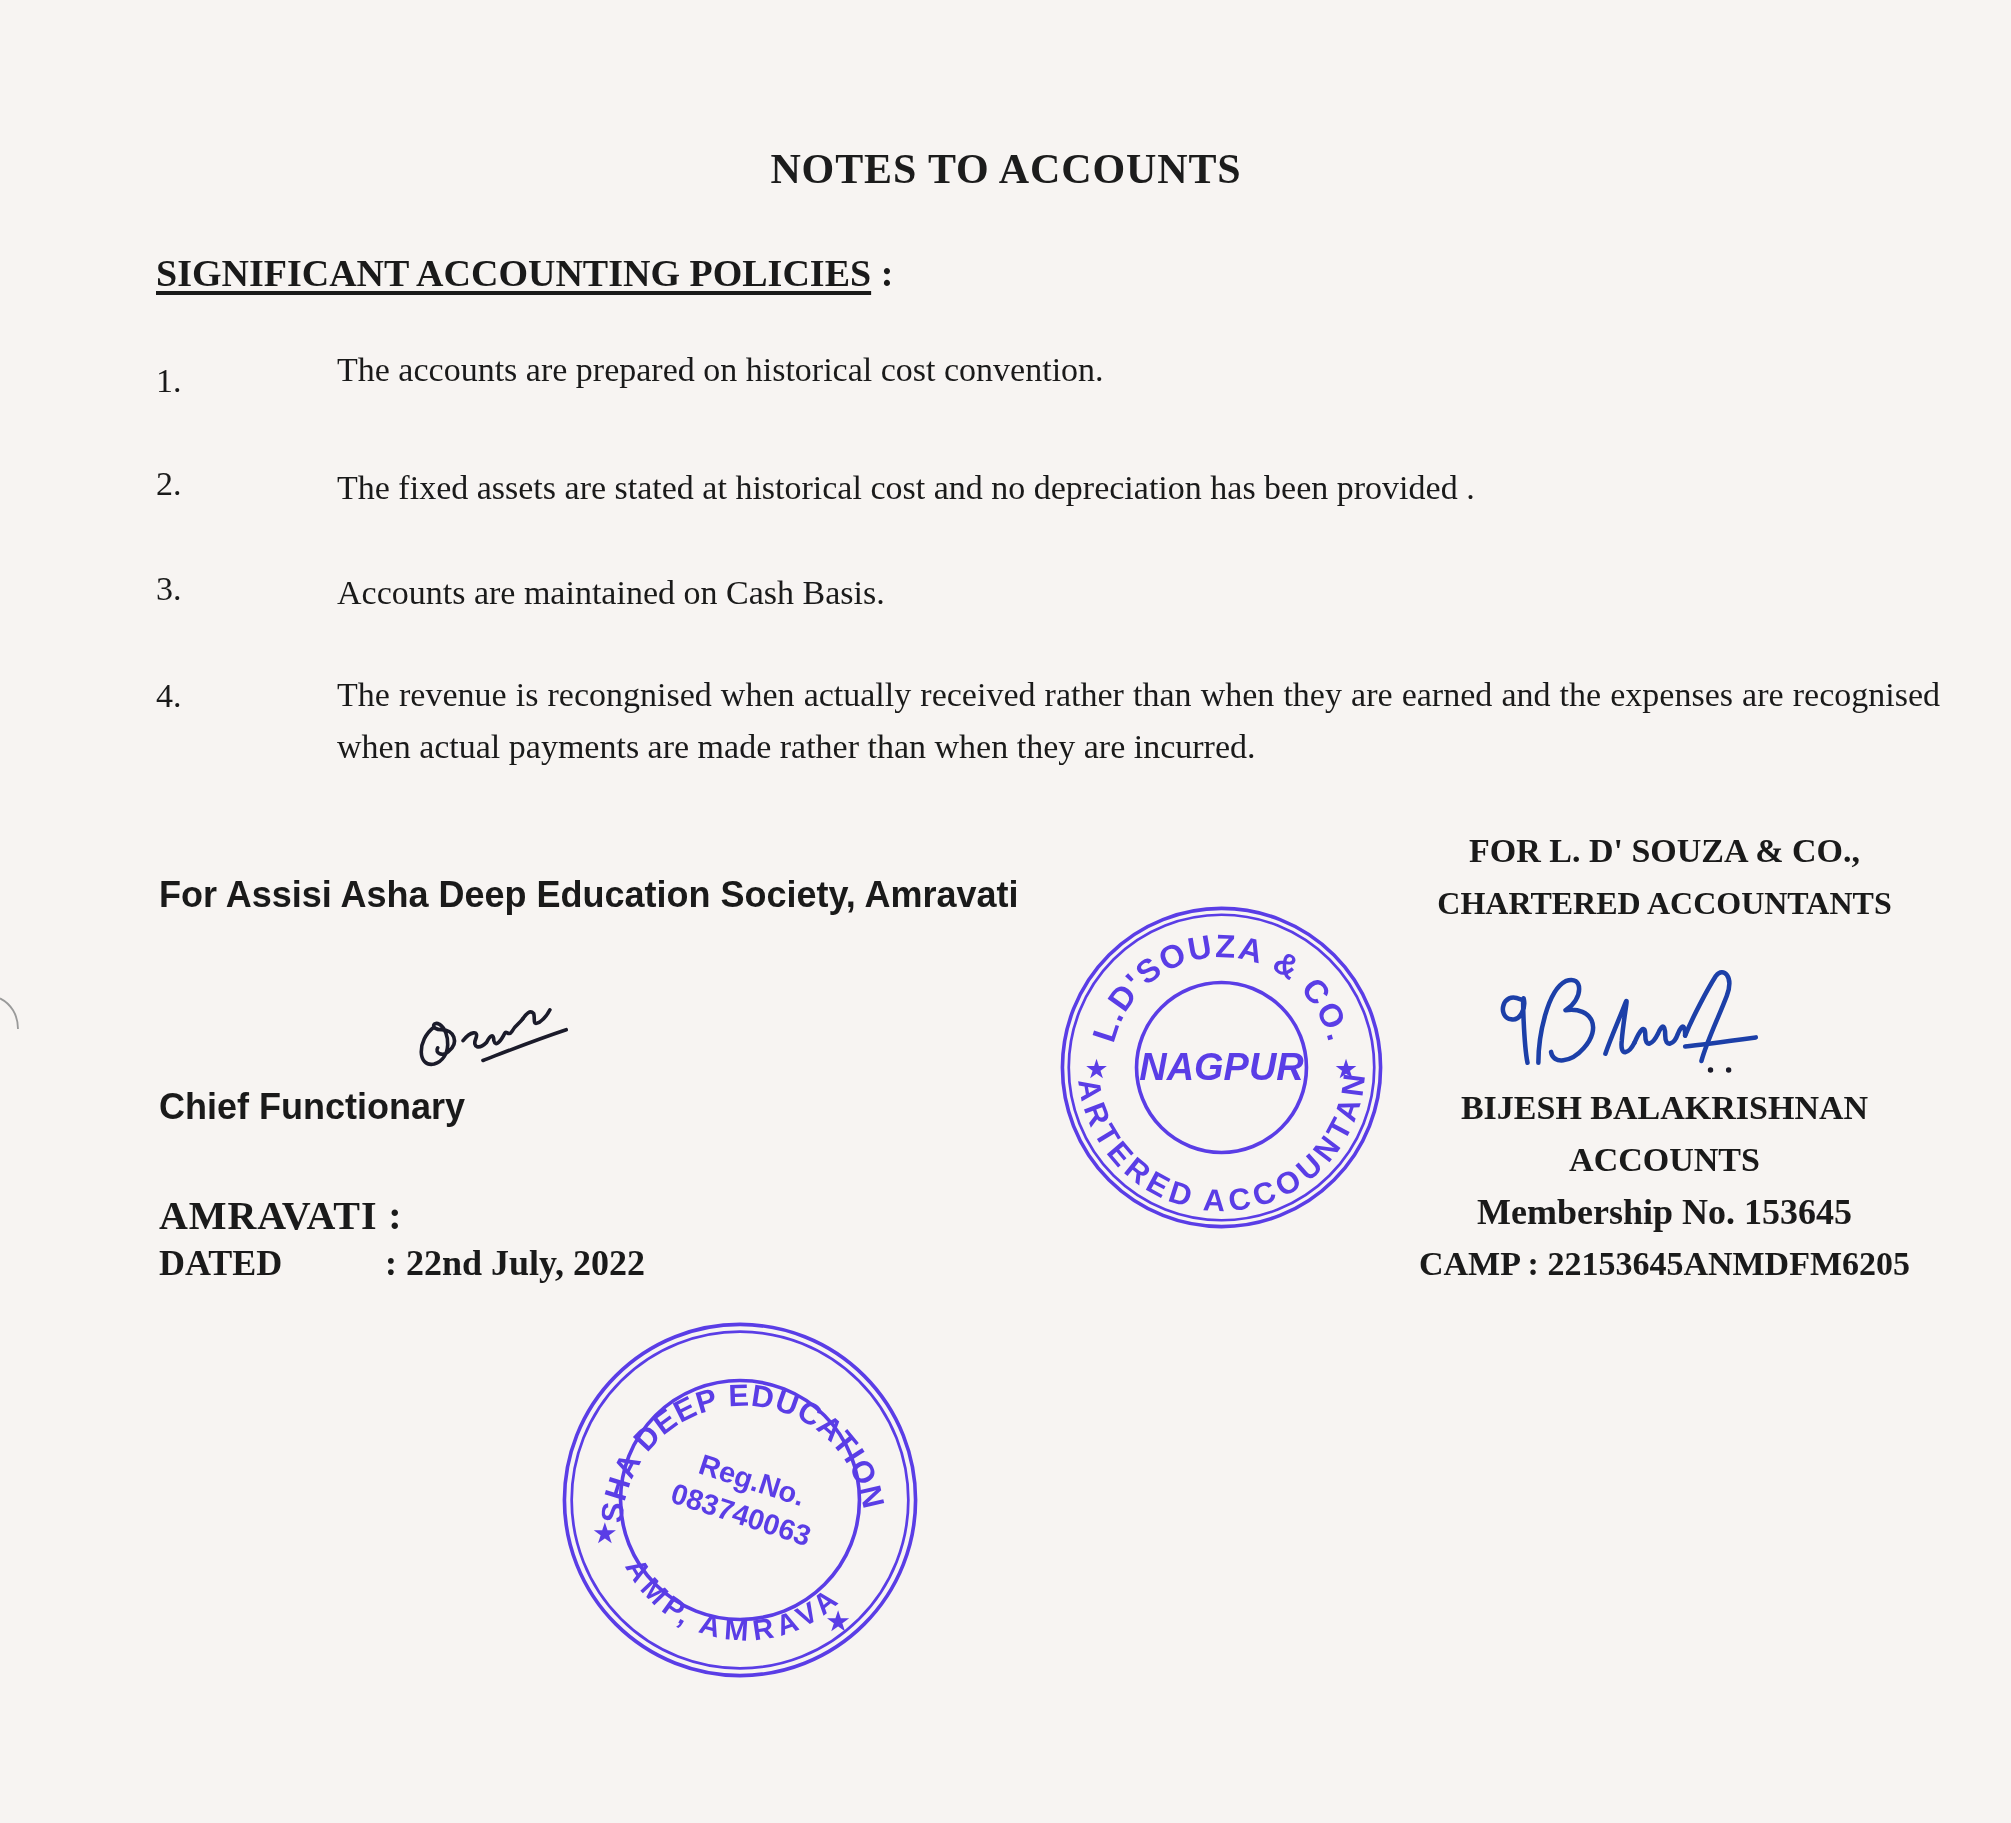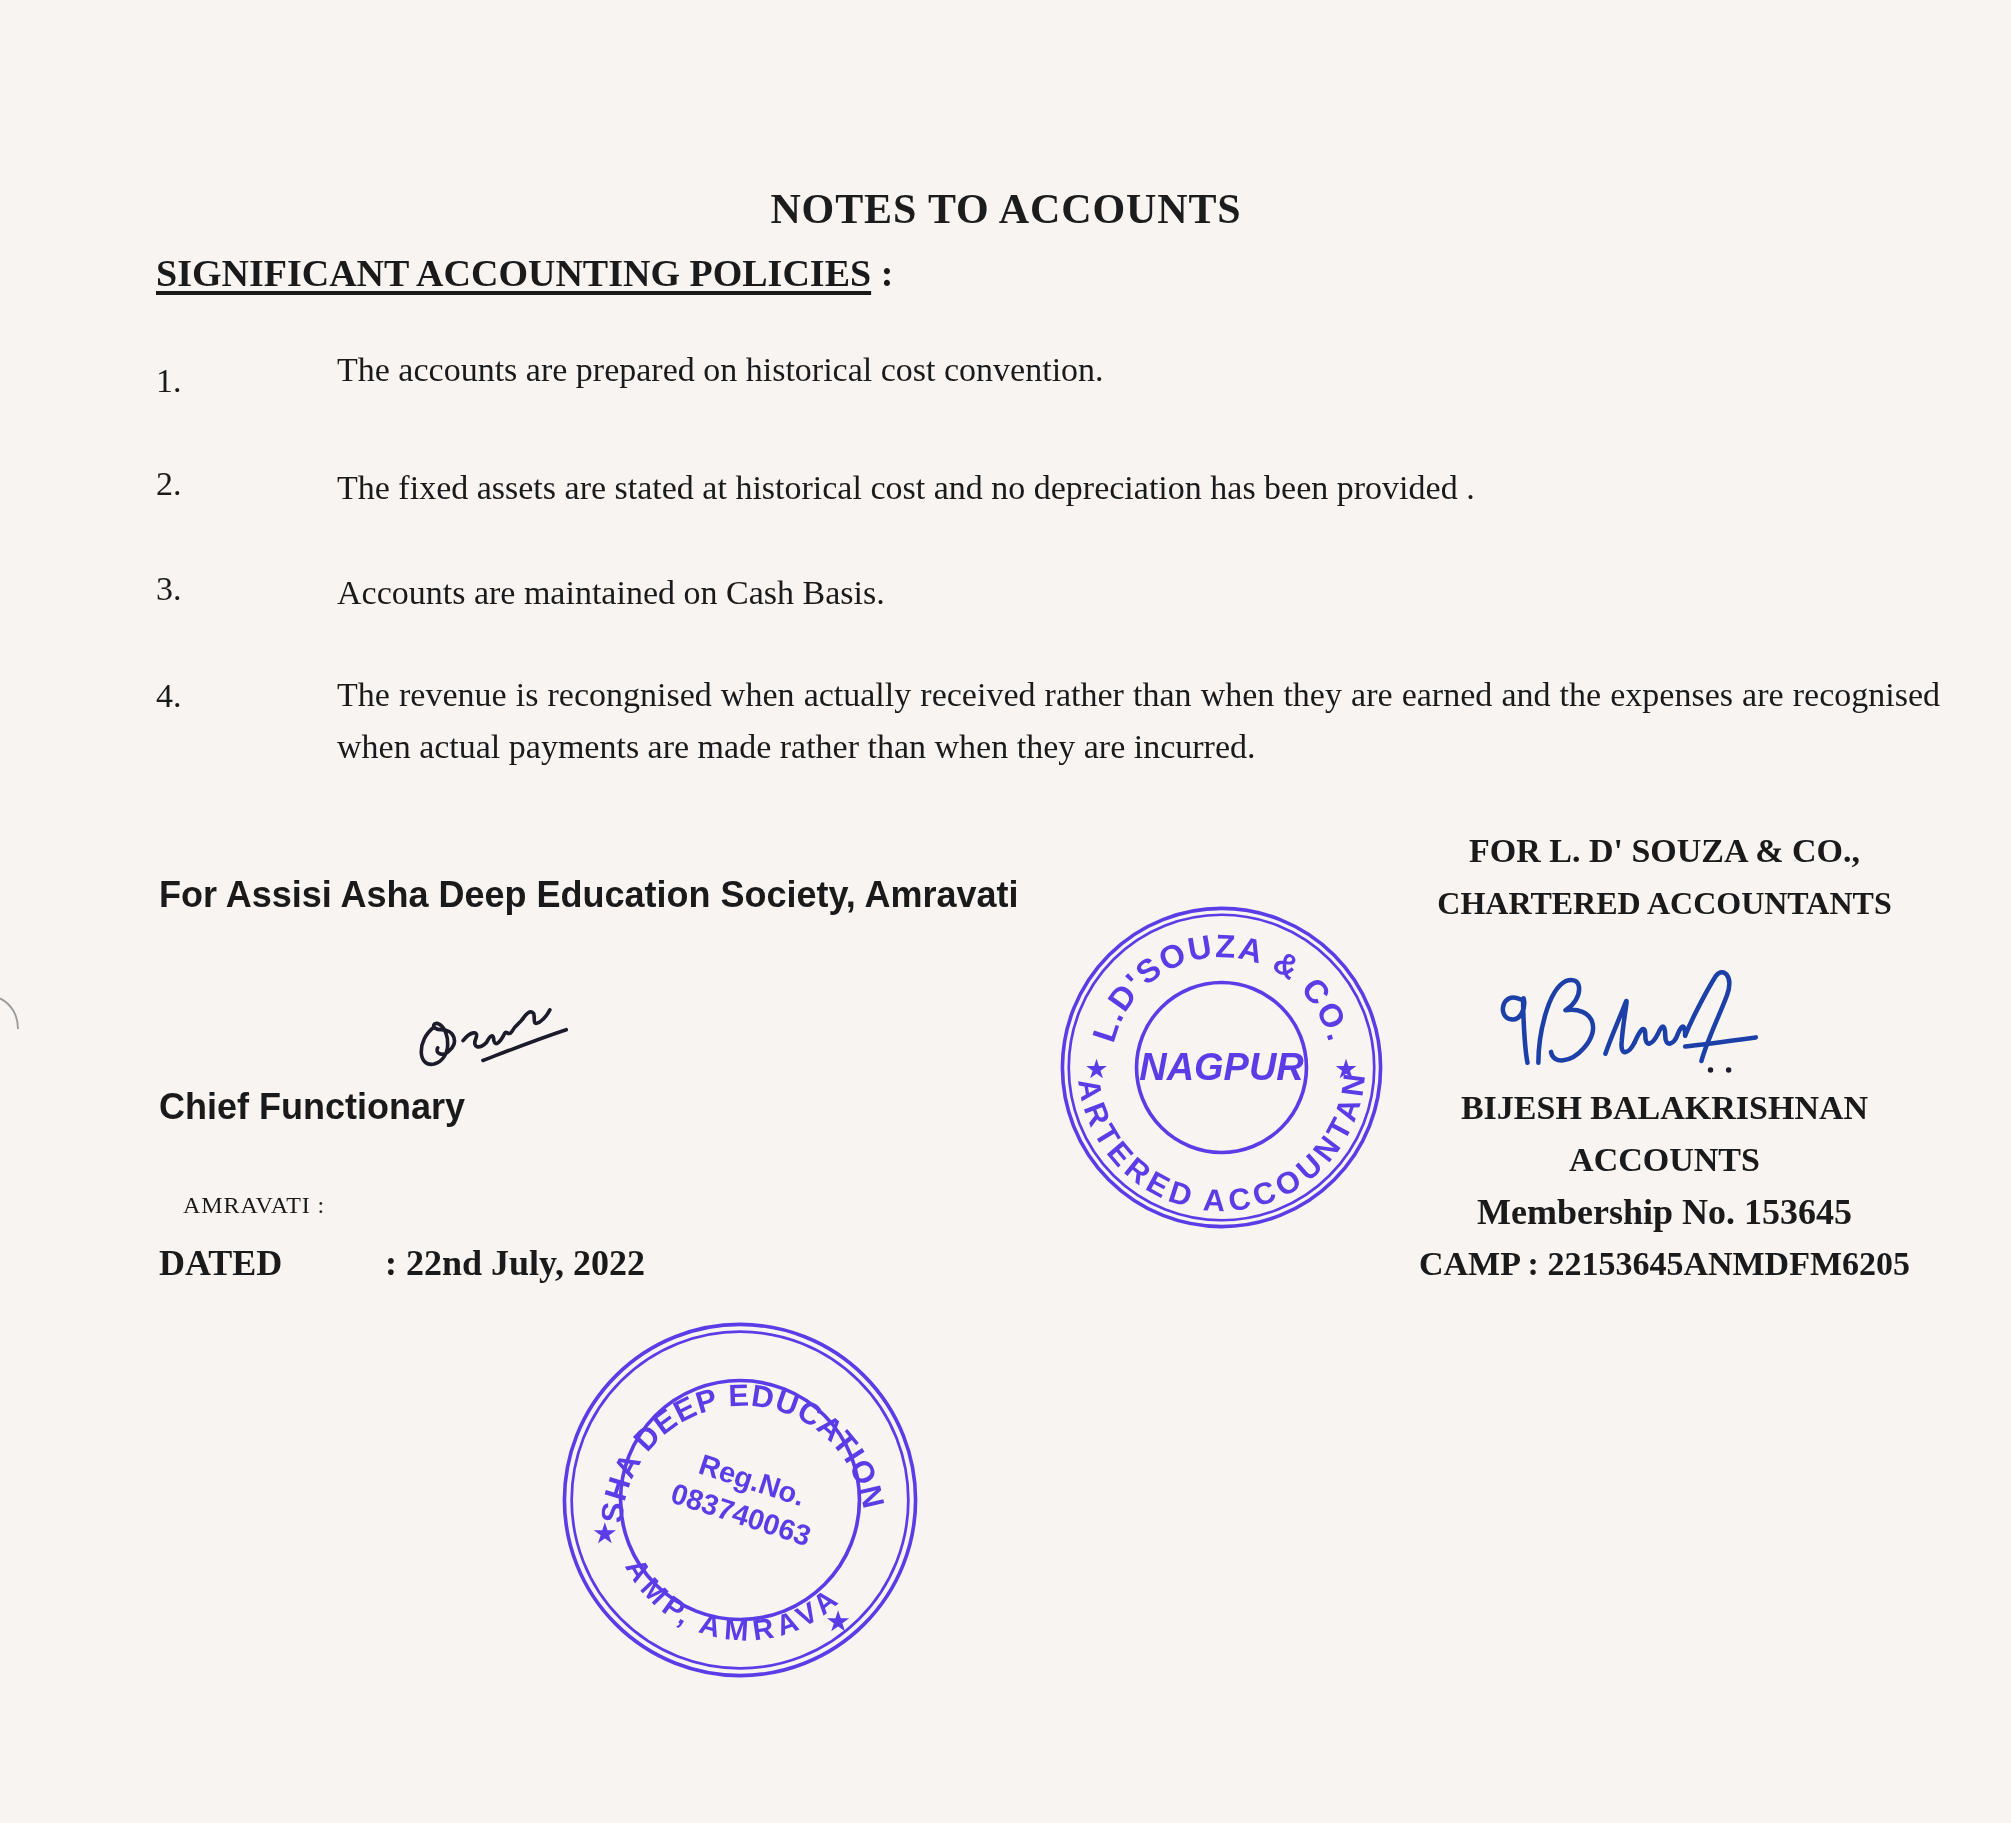--- a/index.html
+++ b/index.html
@@ -11,35 +11,34 @@
     font-family: "Liberation Serif", serif;
     color: #1a1a1a;
   }
   .abs { position: absolute; }
   .title {
     left: 0; width: 2012px; top: 145px;
     text-align: center;
     font-family: "Liberation Serif", serif;
     font-weight: bold; font-size: 42px; letter-spacing: 0.9px;
     color: #1c1c1c;
-    margin-top: 40px;
   }
   .section-heading {
     left: 156px; top: 251px;
     font-weight: bold; font-size: 38px;
   }
   .section-heading .u { text-decoration: underline; text-decoration-thickness: 3.6px; text-underline-offset: 5.4px; }
   .policy-num { left: 156px; font-size: 34px; }
   .policy-text { left: 337px; width: 1603px; font-size: 34px; line-height: 52px; text-align: justify; text-align-last: left; }
   .society-line {
     left: 159px; top: 874px;
     font-family: "Liberation Sans", sans-serif; font-weight: bold; font-size: 36px;
   }
   .chief { left: 159px; top: 1086px; font-family: "Liberation Sans", sans-serif; font-weight: bold; font-size: 36px; }
-  .place { left: 159px; top: 1192px; font-weight: normal; font-size: 24px; letter-spacing: 0.9px; margin-left: 24px; }
+  .place { left: 159px; top: 1192px; font-weight: bold; font-size: 40px; letter-spacing: 0.9px; }
   .dated { left: 159px; top: 1242px; font-weight: bold; font-size: 36px; }
   .dated .label { display: inline-block; width: 226px; }
   .ca-block {
     left: 1357px; width: 615px; top: 825px;
     text-align: center; font-weight: bold;
   }
   .ca-block .l1 { font-size: 34px; line-height: 52px; }
   .ca-block .l2 { font-size: 32px; line-height: 52px; }
   .ca-block .l3 { font-size: 30px; line-height: 52px; }
   .partner-block {

